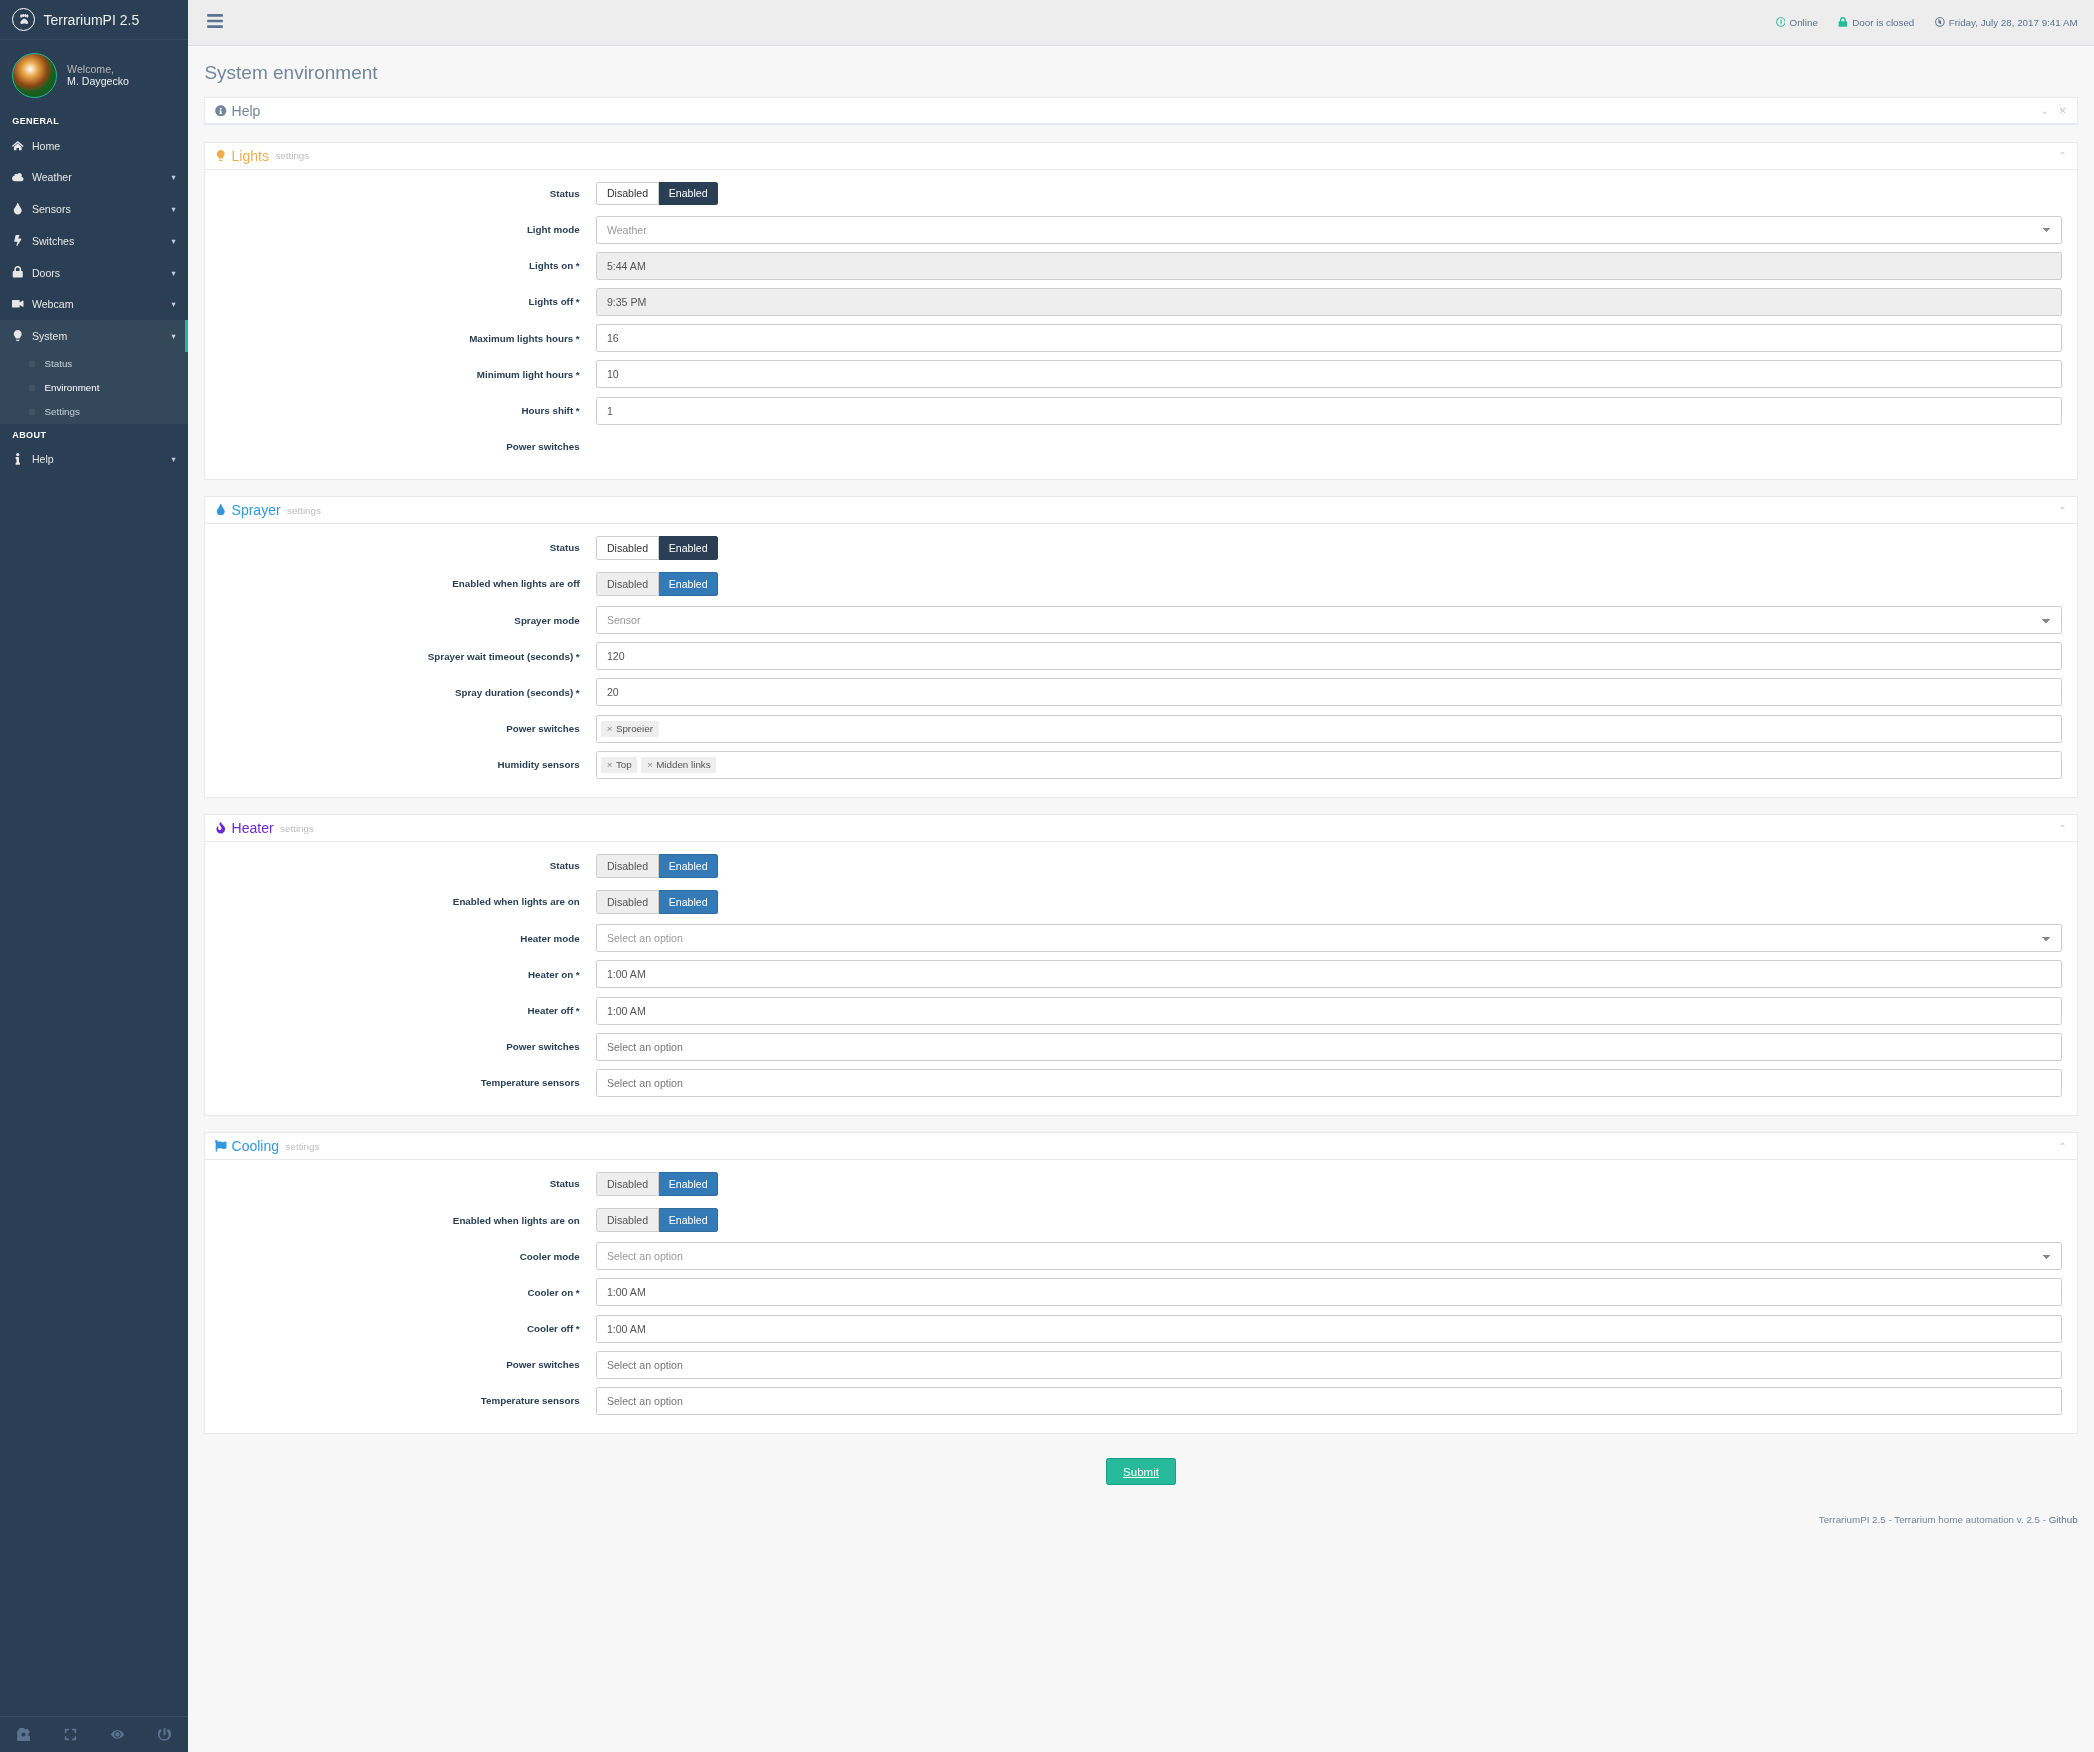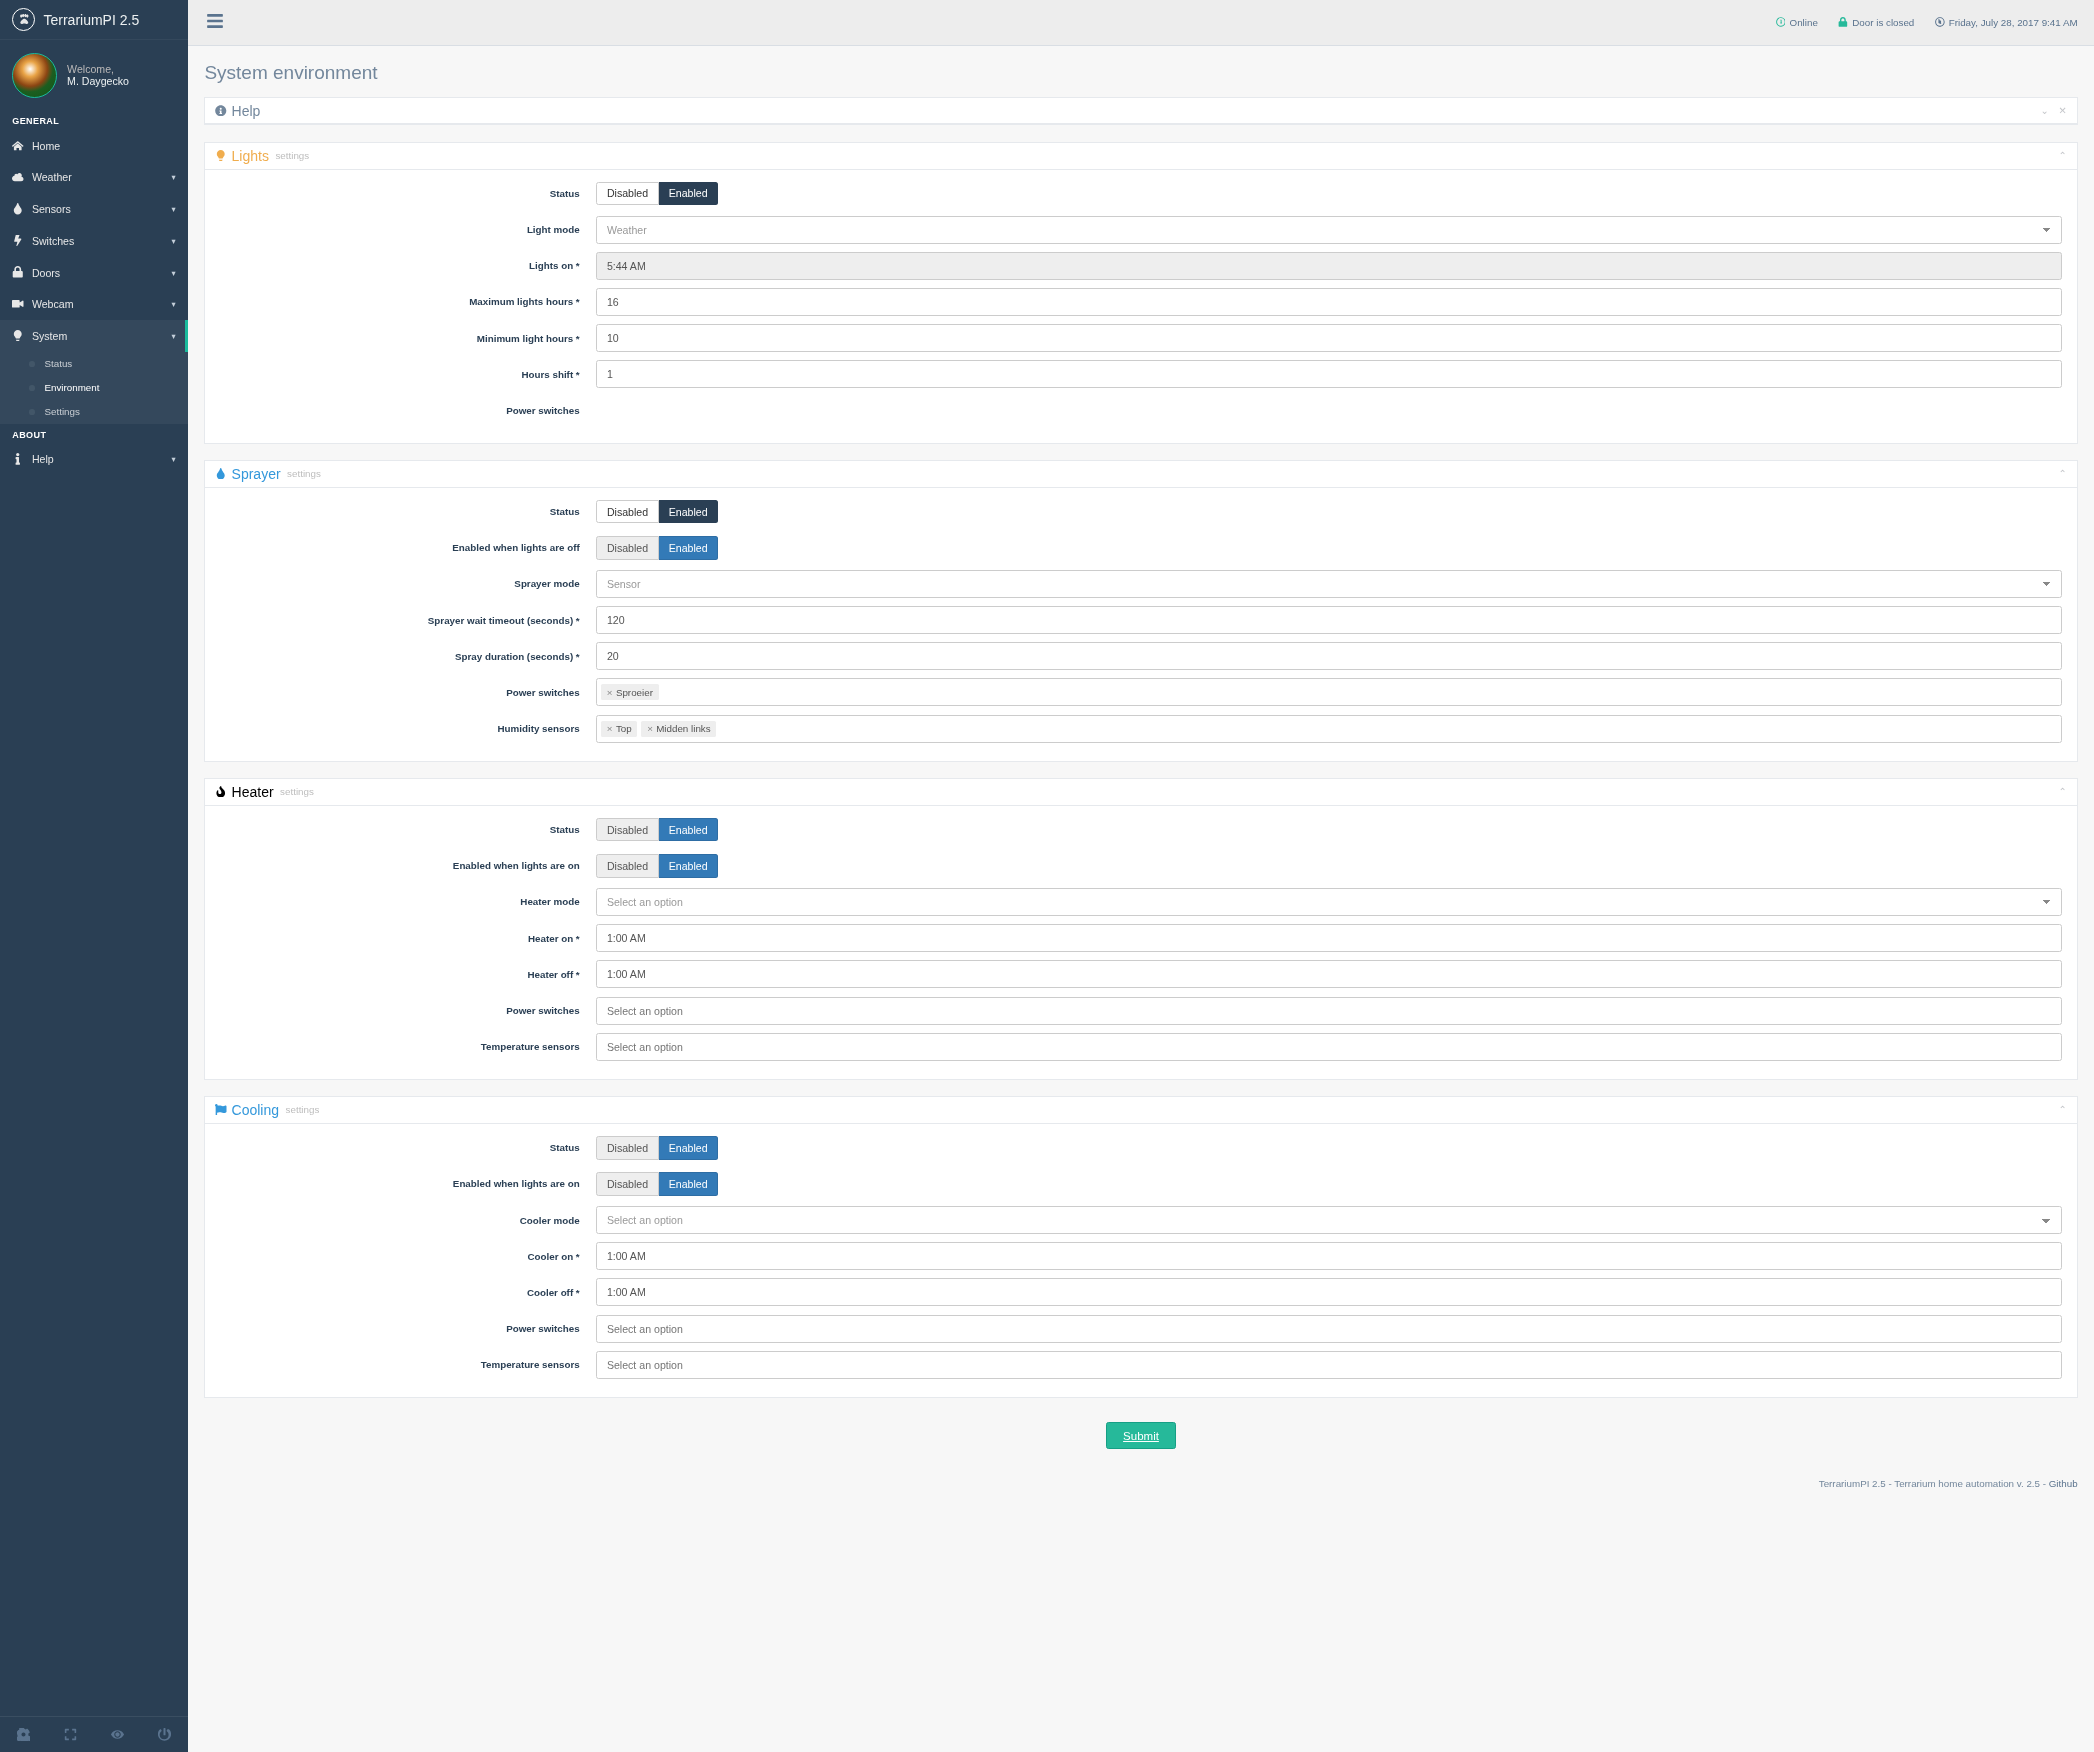--- a/index.html
+++ b/index.html
@@ -48,21 +48,21 @@
 .panel-header { display: flex; align-items: center; padding: 4.9px 9.8px; border-bottom: 0.8px solid #E6E9ED; }
 .panel-header .ph-icon { margin-right: 4.9px; font-size: 11.5px; }
 .panel-header .ph-title { font-size: 14px; font-weight: 400; }
 .panel-header .ph-sub { font-size: 9.8px; color: #BDBDBD; margin-left: 6.5px; }
 .panel-header .ph-tools { margin-left: auto; display: flex; gap: 9.8px; color: #C5C7CB; font-size: 9.8px; }
 .panel-header .ph-tools span { cursor: pointer; }
 .panel-body { padding: 9.8px 14.7px; }
 
 .c-lights { color: #f0ad4e; }
 .c-sprayer { color: #3498DB; }
-.c-heater { color: #000000; }
+.c-heater { color: #6d28d9; }
 .c-cooling { color: #3498DB; }
 .c-help { color: #73879C; }
 
 .form-row { display: flex; align-items: center; margin-bottom: 8.2px; min-height: 28px; }
 .form-label { width: 376px; text-align: right; padding-right: 16.4px; font-size: 9.8px; font-weight: bold; color: #2A3F54; flex-shrink: 0; }
 .form-control-wrap { flex: 1; }
 
 input[type="text"].fc, .fc-select {
   width: 100%; height: 28px; padding: 4.9px 9.8px; font-size: 10.6px; color: #555;
   background: #fff; border: 0.8px solid #ccc; border-radius: 2.5px;
@@ -263,20 +263,24 @@
           </div>
           <div class="form-row">
             <div class="form-label">Light mode</div>
             <div class="form-control-wrap"><select class="fc-select"><option>Weather</option></select></div>
           </div>
           <div class="form-row">
             <div class="form-label">Lights on *</div>
             <div class="form-control-wrap"><input type="text" class="fc" readonly="" value="5:44 AM" style=""></div>
           </div>
           <div class="form-row">
+            <div class="form-label">Lights off *</div>
+            <div class="form-control-wrap"><input type="text" class="fc" readonly="" value="9:35 PM" style=""></div>
+          </div>
+          <div class="form-row">
             <div class="form-label">Maximum lights hours *</div>
             <div class="form-control-wrap"><input type="text" class="fc" value="16" style=""></div>
           </div>
           <div class="form-row">
             <div class="form-label">Minimum light hours *</div>
             <div class="form-control-wrap"><input type="text" class="fc" value="10" style=""></div>
           </div>
           <div class="form-row">
             <div class="form-label">Hours shift *</div>
             <div class="form-control-wrap"><input type="text" class="fc" value="1" style=""></div>

